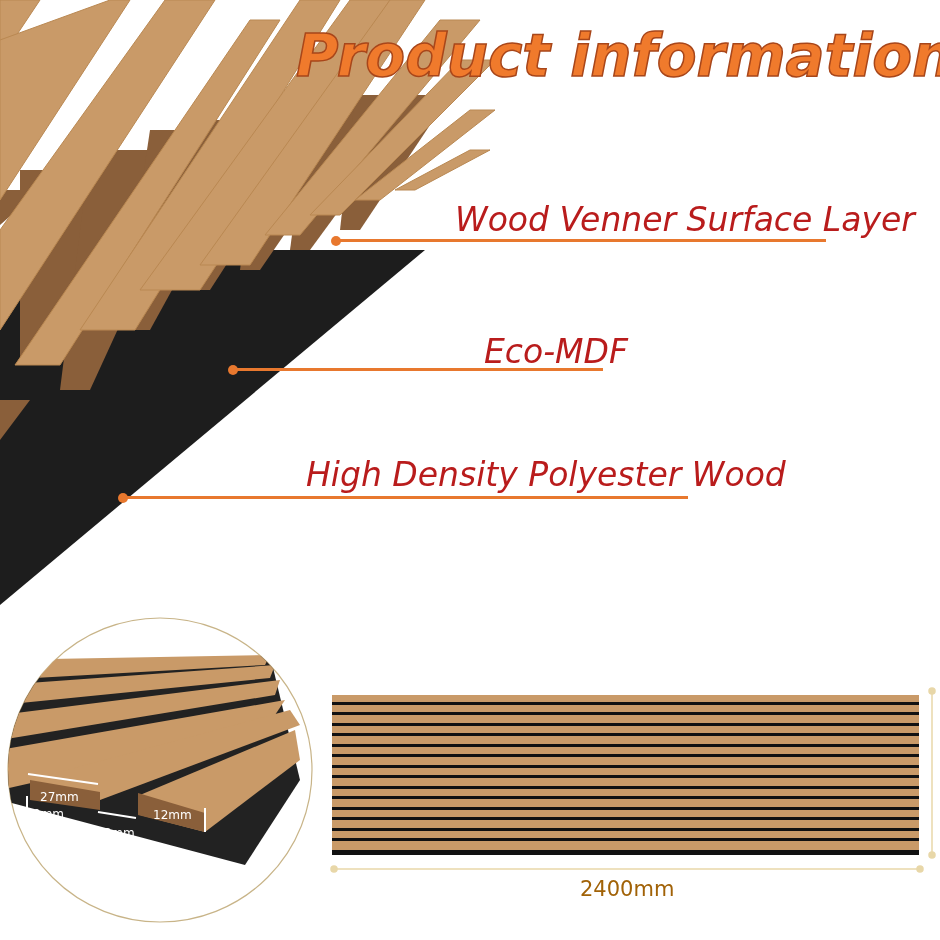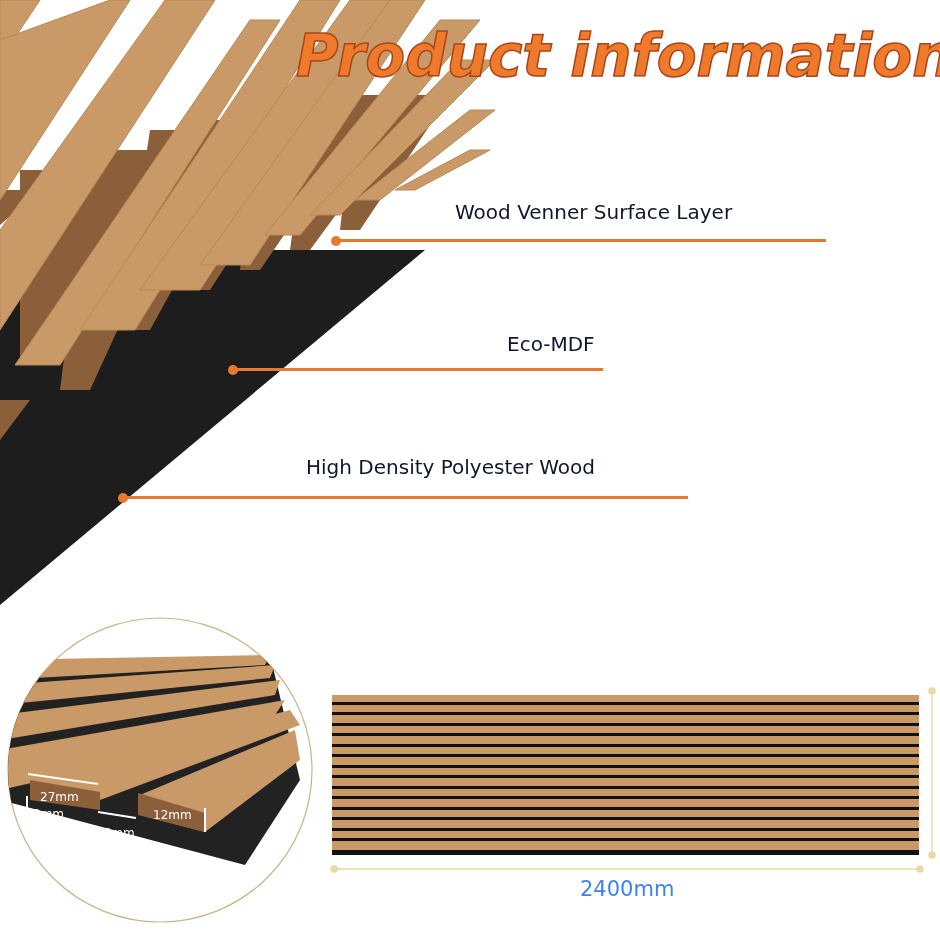--- a/index.html
+++ b/index.html
@@ -4,26 +4,26 @@
 <style>
   html, body { margin:0; padding:0; background:#ffffff; }
   body { width:940px; height:940px; position:relative; overflow:hidden; font-family:"DejaVu Sans", sans-serif; }
   .abs { position:absolute; }
   #hero-svg { left:0; top:0; width:940px; height:620px; }
   .title {
     left:296px; top:22px; font-size:58px; font-weight:bold; font-style:italic;
     color:#f07a2c; -webkit-text-stroke:1.5px #a8461a; letter-spacing:0px; white-space:nowrap;
     font-family:"DejaVu Sans", sans-serif;
   }
-  .layer-label { font-size:20px; color:#0f172a; white-space:nowrap; font-family:"DejaVu Sans", sans-serif; }
+  .layer-label { font-style:italic; font-size:33px; color:#b91c1c; white-space:nowrap; font-family:"DejaVu Sans", sans-serif; }
   .leader { height:3px; background:#e8782e; }
   .dot { width:10px; height:10px; border-radius:50%; background:#e8782e; }
   #detail-svg { left:0; top:600px; width:320px; height:340px; }
   #panel-svg { left:320px; top:675px; width:620px; height:200px; }
-  .dim-text { font-size:21px; color:#3b82f6; white-space:nowrap; font-family:"DejaVu Sans", sans-serif; }
+  .dim-text { font-size:21px; color:#a16207; white-space:nowrap; font-family:"DejaVu Sans", sans-serif; }
 </style>
 </head>
 <body>
 
 <svg id="hero-svg" class="abs" viewBox="0 0 940 620">
 
   <polygon points="0,250 425,250 0,605" fill="#1d1d1d"></polygon>
 
   <g fill="#8a5f3a">
     <polygon points="0,190 40,190 0,225"></polygon>
@@ -52,21 +52,21 @@
   </g>
   <line x1="0" y1="0" x2="0" y2="0"></line>
 </svg>
 
 <div class="abs title">Product information</div>
 
 <div class="abs layer-label" style="left:455px; top:200px;">Wood Venner Surface Layer</div>
 <div class="abs dot" style="left:331px; top:236px;"></div>
 <div class="abs leader" style="left:336px; top:239px; width:490px;"></div>
 
-<div class="abs layer-label" style="left:484px; top:332px;margin-left:23px;">Eco-MDF</div>
+<div class="abs layer-label" style="left:484px; top:332px;">Eco-MDF</div>
 <div class="abs dot" style="left:228px; top:365px;"></div>
 <div class="abs leader" style="left:233px; top:368px; width:370px;"></div>
 
 <div class="abs layer-label" style="left:306px; top:455px;">High Density Polyester Wood</div>
 <div class="abs dot" style="left:118px; top:493px;"></div>
 <div class="abs leader" style="left:123px; top:496px; width:565px;"></div>
 
 <svg id="detail-svg" class="abs" viewBox="0 0 320 340">
   <defs>
       <clipPath id="circ">

